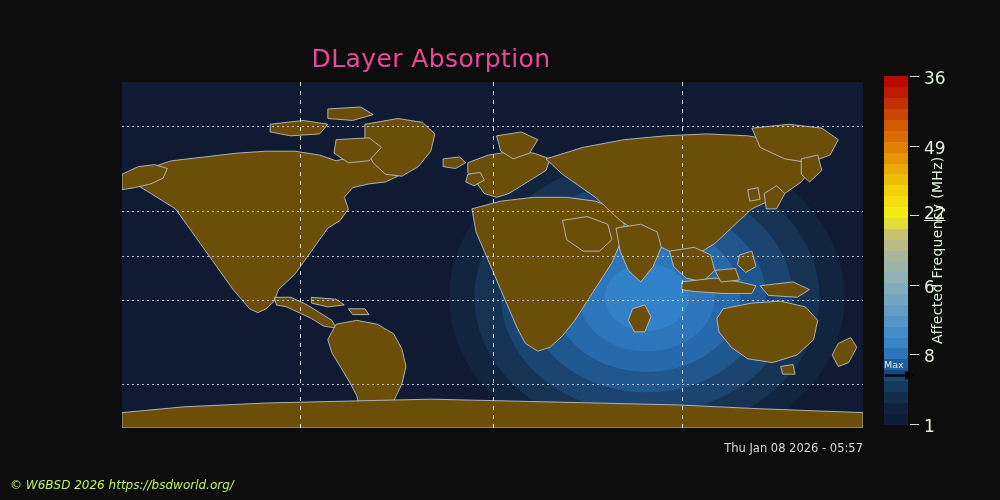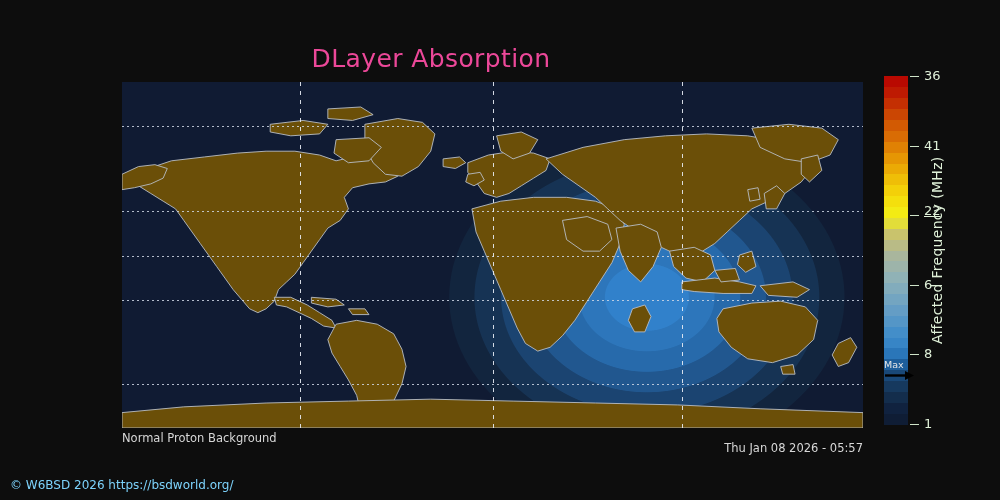--- a/index.html
+++ b/index.html
@@ -39,33 +39,33 @@
   
   .note{
     position:absolute;color:#d7d7d7;font-size:11.5px;left:122px;
   }
   .note.l1{top:431px;}
   .note.l2{top:445px;}
   .stamp{
     position:absolute;color:#d7d7d7;font-size:11.5px;right:137px;top:433px;margin-top:8px;
   }
   .footer{
-    position:absolute;left:10px;top:478px;color:#7dd3fc;
-    font-size:12px;
+    position:absolute;left:10px;top:478px;color:#bef264;
+    font-size:12px;font-style:italic;
   }
 
   
   .cbar-wrap{position:absolute;left:884px;top:76px;width:24px;height:348px;}
   .cbar{position:absolute;left:0;top:0;width:24px;height:348px;}
   .cbar-seg{position:absolute;left:0;width:24px;}
   .cb-tick{
     position:absolute;left:26px;width:9px;height:1px;background:#cfe3c8;
   }
   .cb-lab{
-    position:absolute;left:40px;color:#dff0d8;font-size:13px;
+    position:absolute;left:40px;color:#dff0d8;font-size:17px;
     transform:translateY(-8px);white-space:nowrap;
   }
   .cb-axis-title{
     position:absolute;left:927px;top:76px;height:348px;width:20px;
     color:#dff0d8;font-size:14px;
     writing-mode:vertical-rl;transform:rotate(180deg);
     display:flex;align-items:center;justify-content:center;
     white-space:nowrap;letter-spacing:.3px;
   }
   .max-marker{
@@ -202,21 +202,20 @@
       <div class="gridline-h" style="top:129px"></div>
       <div class="gridline-h" style="top:174px"></div>
       <div class="gridline-h" style="top:218px"></div>
       <div class="gridline-h" style="top:302px"></div>
       <div class="gridline-v" style="left:178px"></div>
       <div class="gridline-v" style="left:371px"></div>
       <div class="gridline-v" style="left:560px"></div>
     </div>
   </div>
 
-  <div class="note l1">Normal Proton Background</div>
   <div class="stamp">Thu Jan 08 2026 - 05:57</div>
   <div class="footer">© W6BSD 2026 https://bsdworld.org/</div>
 
   <div class="cbar-wrap">
     <div class="cbar" id="cbar-gradient">
         <div class="cbar-seg" style="top: 337.125px; height: 11.475px; background: rgb(15, 29, 53);"></div>
         <div class="cbar-seg" style="top: 326.25px; height: 11.475px; background: rgb(16, 34, 63);"></div>
         <div class="cbar-seg" style="top: 315.375px; height: 11.475px; background: rgb(19, 45, 76);"></div>
         <div class="cbar-seg" style="top: 304.5px; height: 11.475px; background: rgb(22, 57, 94);"></div>
         <div class="cbar-seg" style="top: 293.625px; height: 11.475px; background: rgb(25, 72, 120);"></div>
@@ -245,21 +244,21 @@
         <div class="cbar-seg" style="top: 43.5px; height: 11.475px; background: rgb(210, 90, 3);"></div>
         <div class="cbar-seg" style="top: 32.625px; height: 11.475px; background: rgb(203, 70, 3);"></div>
         <div class="cbar-seg" style="top: 21.75px; height: 11.475px; background: rgb(196, 47, 2);"></div>
         <div class="cbar-seg" style="top: 10.875px; height: 11.475px; background: rgb(190, 26, 2);"></div>
         <div class="cbar-seg" style="top: 0px; height: 11.475px; background: rgb(185, 9, 1);"></div>
       </div>
     <div id="cbar-ticks">
         <div class="cb-tick" style="top: 0px;"></div>
         <div class="cb-lab" style="top: 0px;">36</div>
         <div class="cb-tick" style="top: 69.6px;"></div>
-        <div class="cb-lab" style="top: 69.6px;">41</div>
+        <div class="cb-lab" style="top: 69.6px;">49</div>
         <div class="cb-tick" style="top: 139.2px;"></div>
         <div class="cb-lab" style="top: 135px; text-decoration: underline;">22</div>
         <div class="cb-tick" style="top: 208.8px;"></div>
         <div class="cb-lab" style="top: 208.8px;">6</div>
         <div class="cb-tick" style="top: 278.4px;"></div>
         <div class="cb-lab" style="top: 278.4px;">8</div>
         <div class="cb-tick" style="top: 348px;"></div>
         <div class="cb-lab" style="top: 348px;">1</div>
       </div>
   </div>

